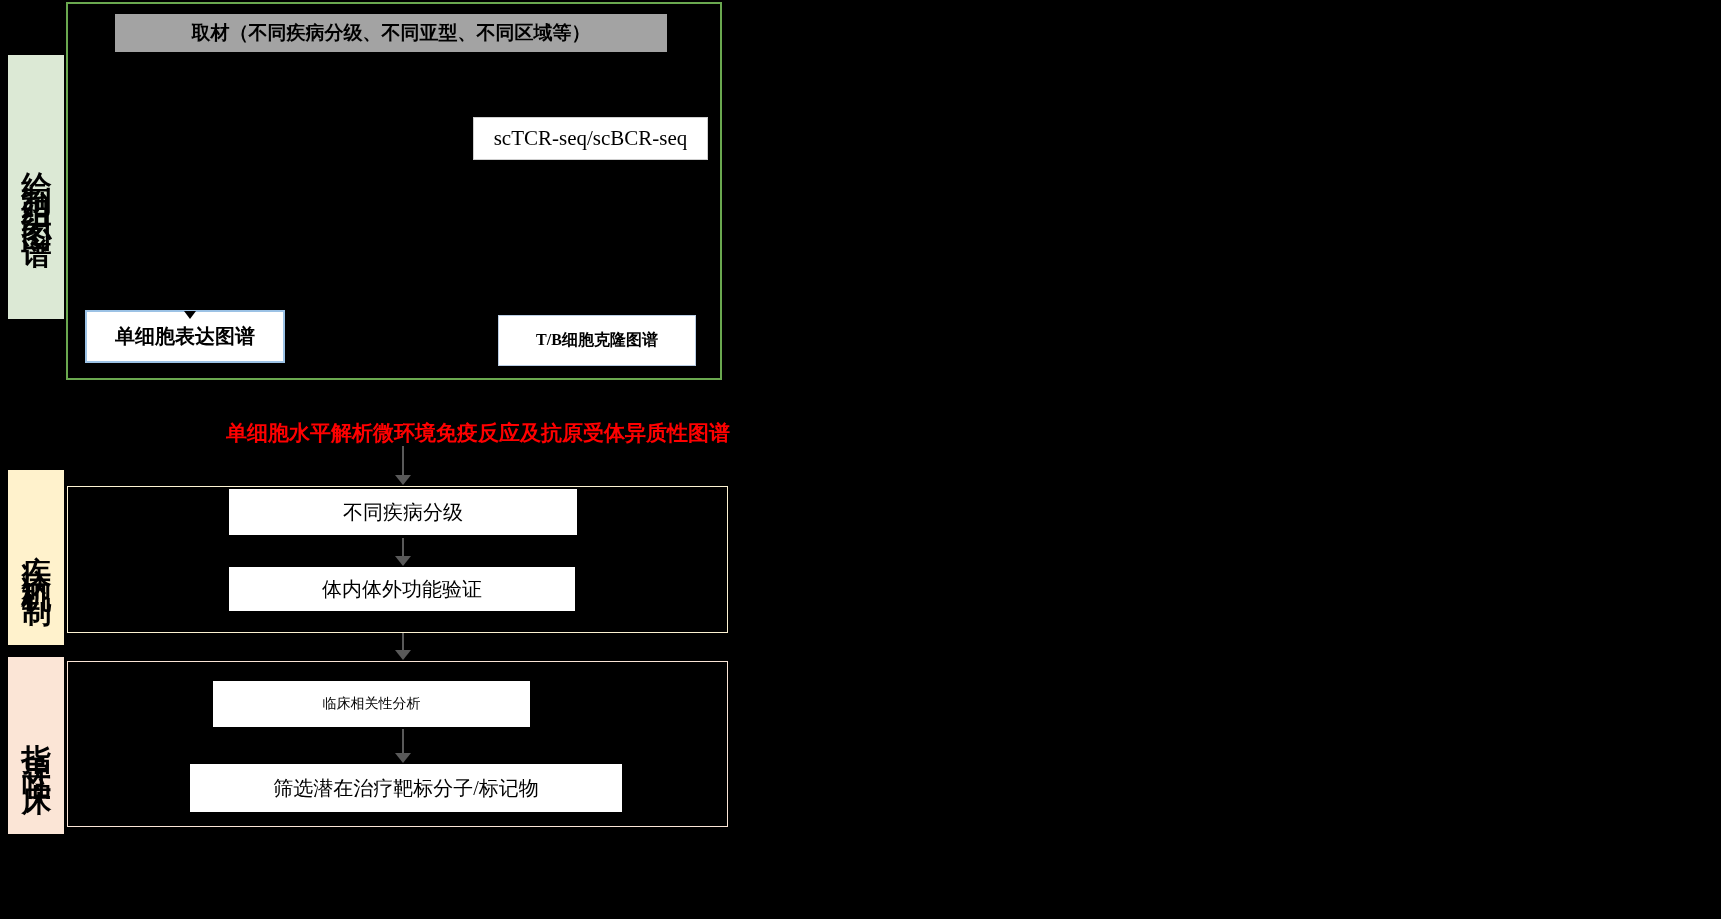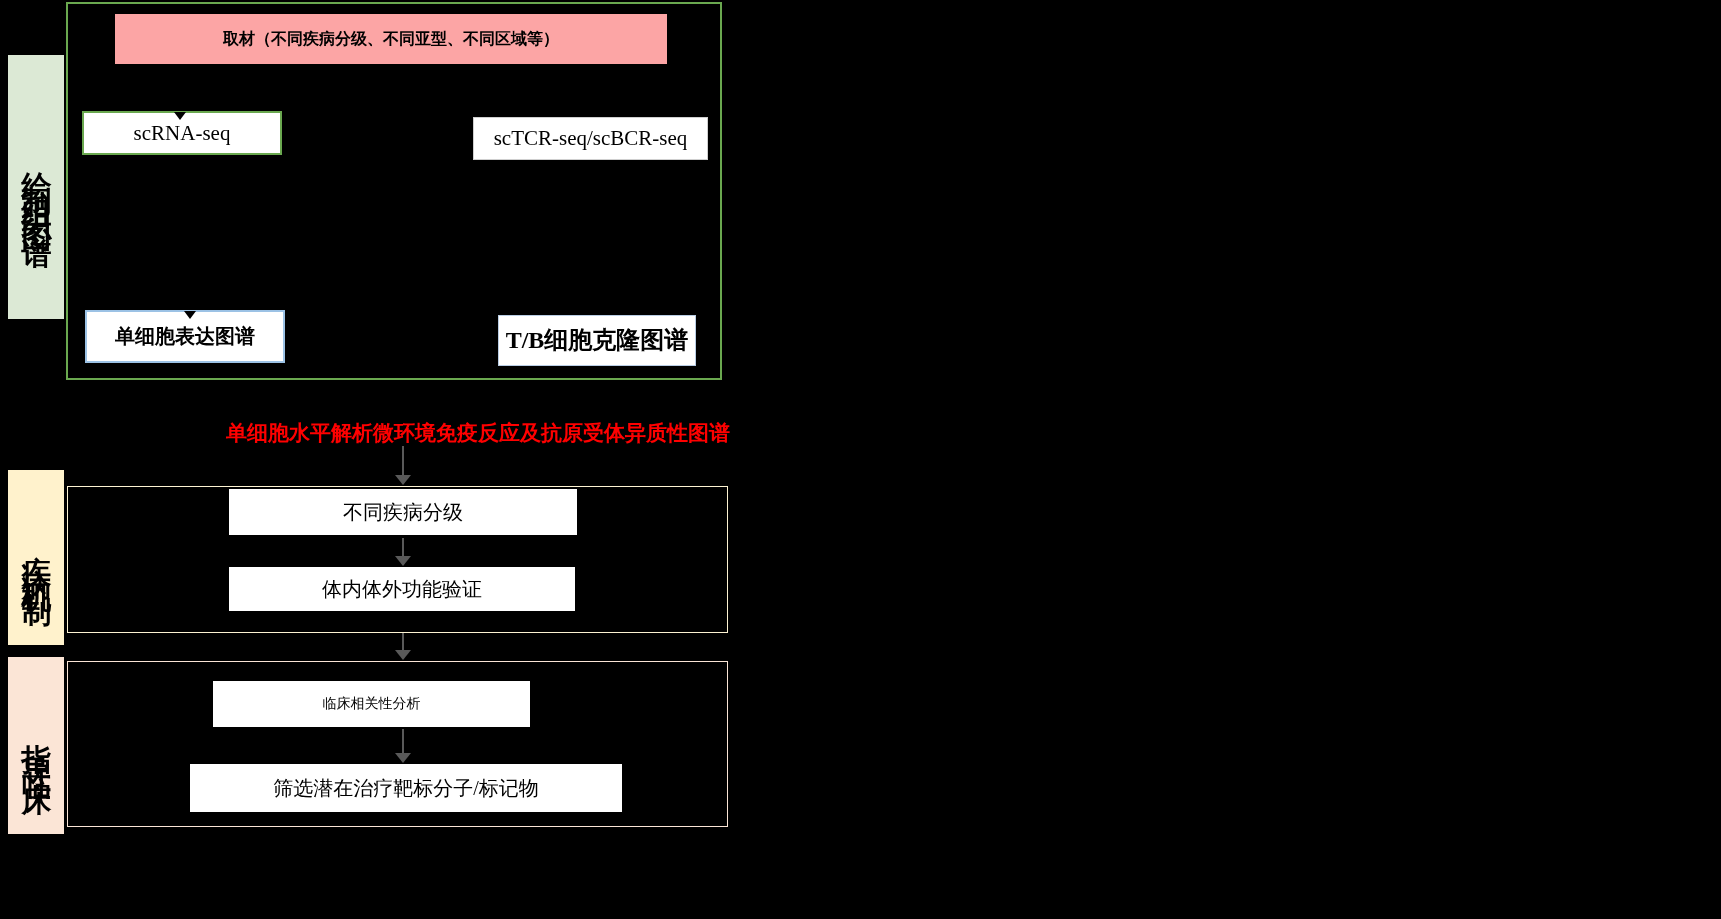--- a/index.html
+++ b/index.html
@@ -56,37 +56,34 @@
   <div class="vlabel" style="left:8px;top:470px;width:56px;height:175px;background:#fff2cc;">
     <span>疾病机制</span>
   </div>
 
   <div class="vlabel" style="left:8px;top:657px;width:56px;height:177px;background:#fbe5d6;">
     <span>指导临床</span>
   </div>
 
   <div class="outline" style="left:66px;top:2px;width:652px;height:374px;border:2px solid #6aa84f;"></div>
 
-  <div class="box bold" style="left:115px;top:14px;width:552px;height:50px;background:#fca5a5;font-size:16px;">
+  <div class="box bold" style="left:115px;top:14px;width:552px;height:38px;background:#a3a3a3;font-size:19px;">
     <span>取材（不同疾病分级、不同亚型、不同区域等）</span>
   </div>
 
-  <div class="box" style="left:82px;top:111px;width:196px;height:40px;border:2px solid #6aa84f;font-size:21px;">
-    <span>scRNA-seq</span>
-  </div>
 
   <div class="box bold" style="left:85px;top:310px;width:196px;height:49px;border:2px solid #9cc2e5;font-size:20px;">
     <span>单细胞表达图谱</span>
   </div>
 
   <div class="box" style="left:473px;top:117px;width:233px;height:41px;border:1px solid #cfcfcf;font-size:21px;">
     <span>scTCR-seq/scBCR-seq</span>
   </div>
 
-  <div class="box bold" style="left:498px;top:315px;width:196px;height:49px;border:1px solid #b9cde4;font-size:24px;">
+  <div class="box bold" style="left:498px;top:315px;width:196px;height:49px;border:1px solid #b9cde4;font-size:16px;">
     <span>T/B细胞克隆图谱</span>
   </div>
 
   <div class="notch" style="left:174px;top:112px;"></div>
   <div class="notch" style="left:184px;top:311px;"></div>
 
   <div class="caption" style="left:100px;top:419px;width:630px;">
     <span>单细胞水平解析微环境免疫反应及抗原受体异质性图谱</span>
   </div>
 

